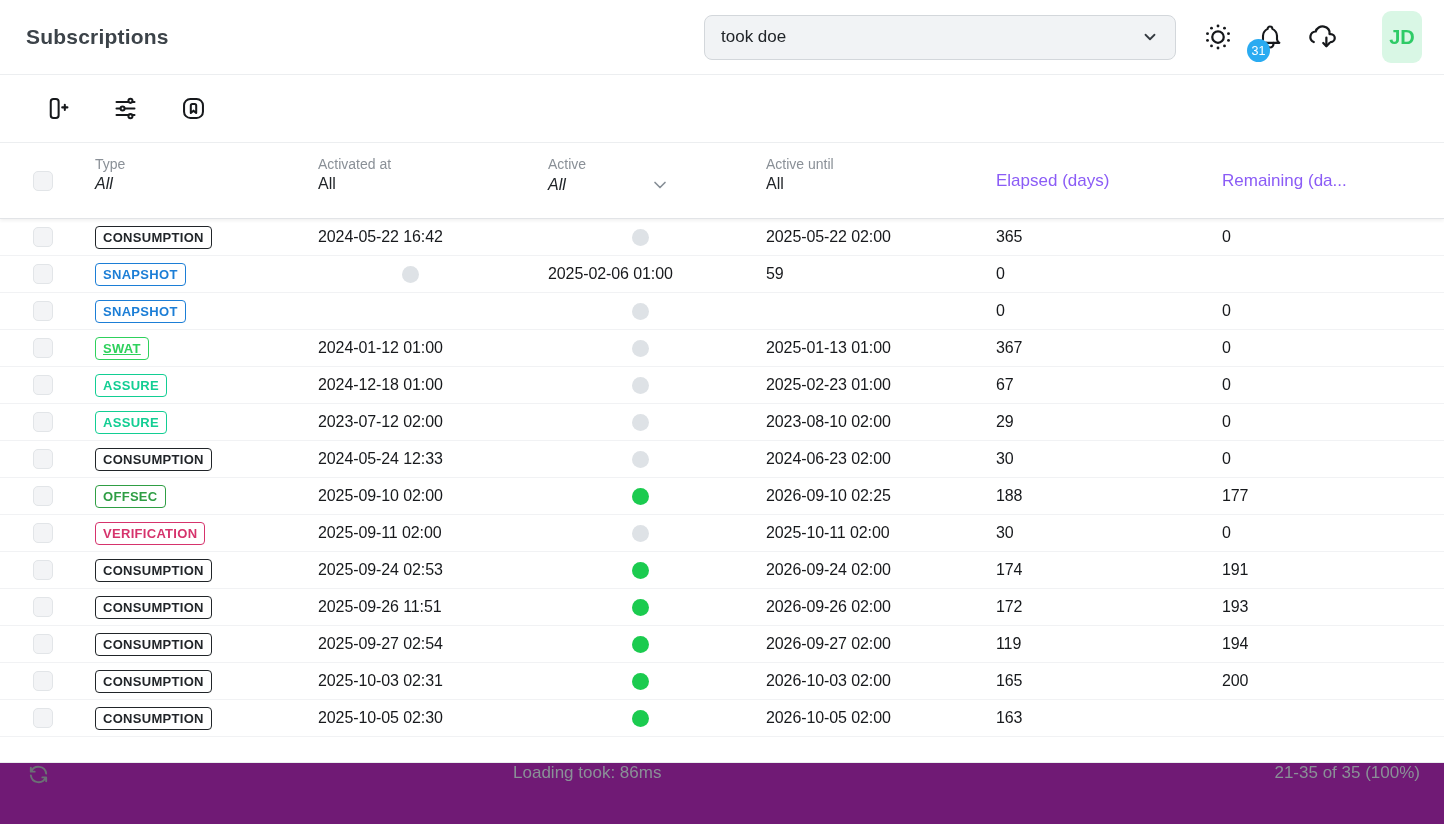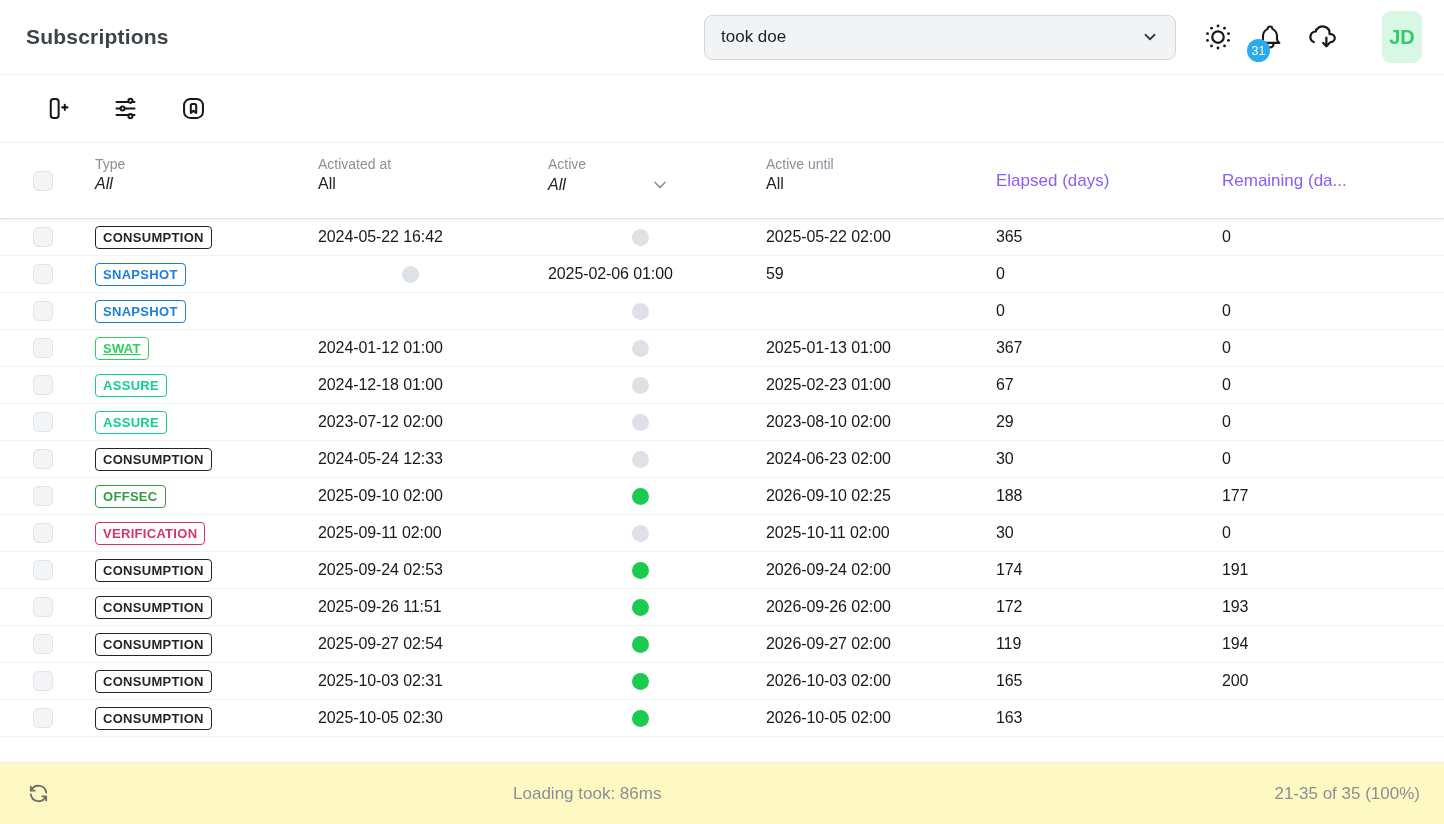--- a/index.html
+++ b/index.html
@@ -55,22 +55,22 @@
   .badge-green  { color: var(--badge-green,  #2ed15c); text-decoration: underline; }
   .badge-teal   { color: var(--badge-teal,   #12ce93); }
   .badge-forest { color: var(--badge-forest, #2f9e44); }
   .badge-pink   { color: var(--badge-pink,   #d6336c); }
   .cell-dot { padding-left: 84px; }
   .dot { width: 17px; height: 17px; border-radius: 50%; }
   .dot-on  { background: var(--dot-on,  #1bcb4f); }
   .dot-off { background: var(--dot-off, #dee2e6); }
 
   
-  .footer { position: absolute; left: 0; right: 0; bottom: 0; height: 62px; background: #fef9c3;
-    border-top: 1px solid #eaecee; display: flex; align-items: center; padding: 0 24px 0 27px; }
+  .footer { position: absolute; left: 0; right: 0; bottom: 0; height: 62px; background: #701a75;
+    border-top: 1px solid #eaecee; display: flex; padding: 0 24px 0 27px; }
   .footer-center { flex: 1; text-align: center; padding-right: 150px; font-size: 17px; color: #8a9097; }
   .footer-right { font-size: 17px; color: #8a9097; white-space: nowrap; }
   .refreshbtn { background: none; border: none; cursor: pointer; display: flex; }
 
   svg { display: block; }
 </style>
 </head>
 <body>
 
 <header class="topbar">

